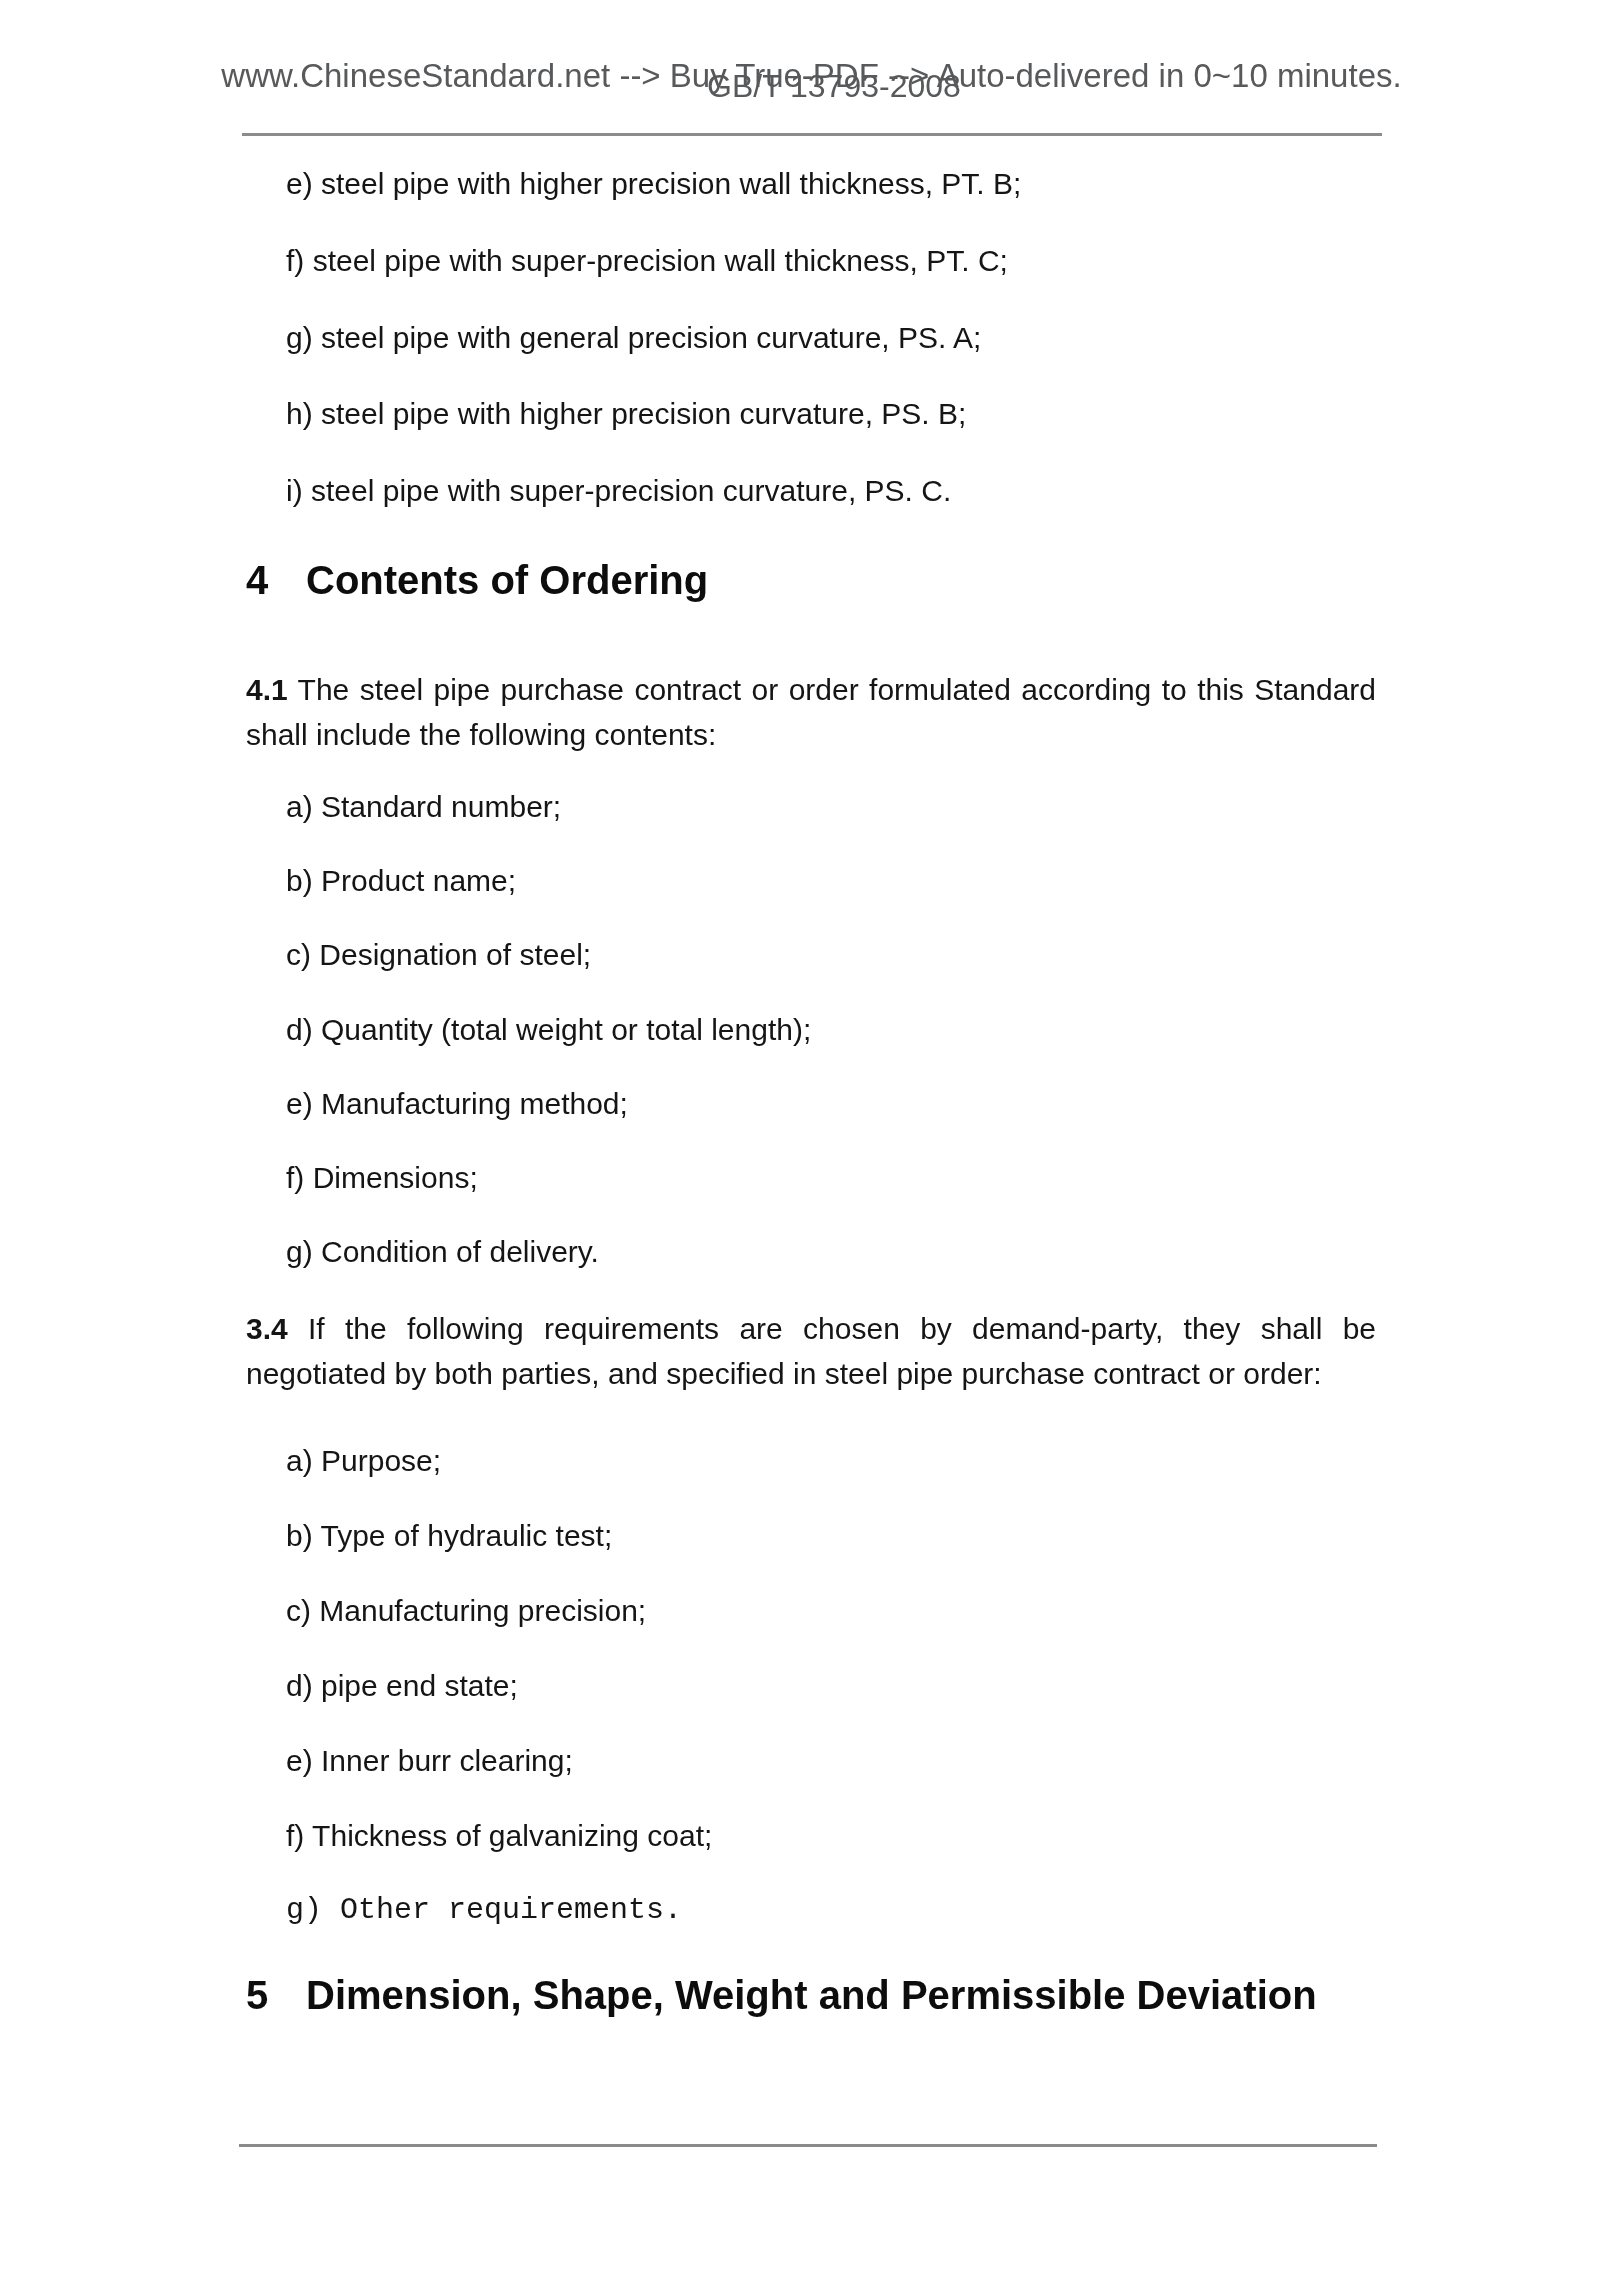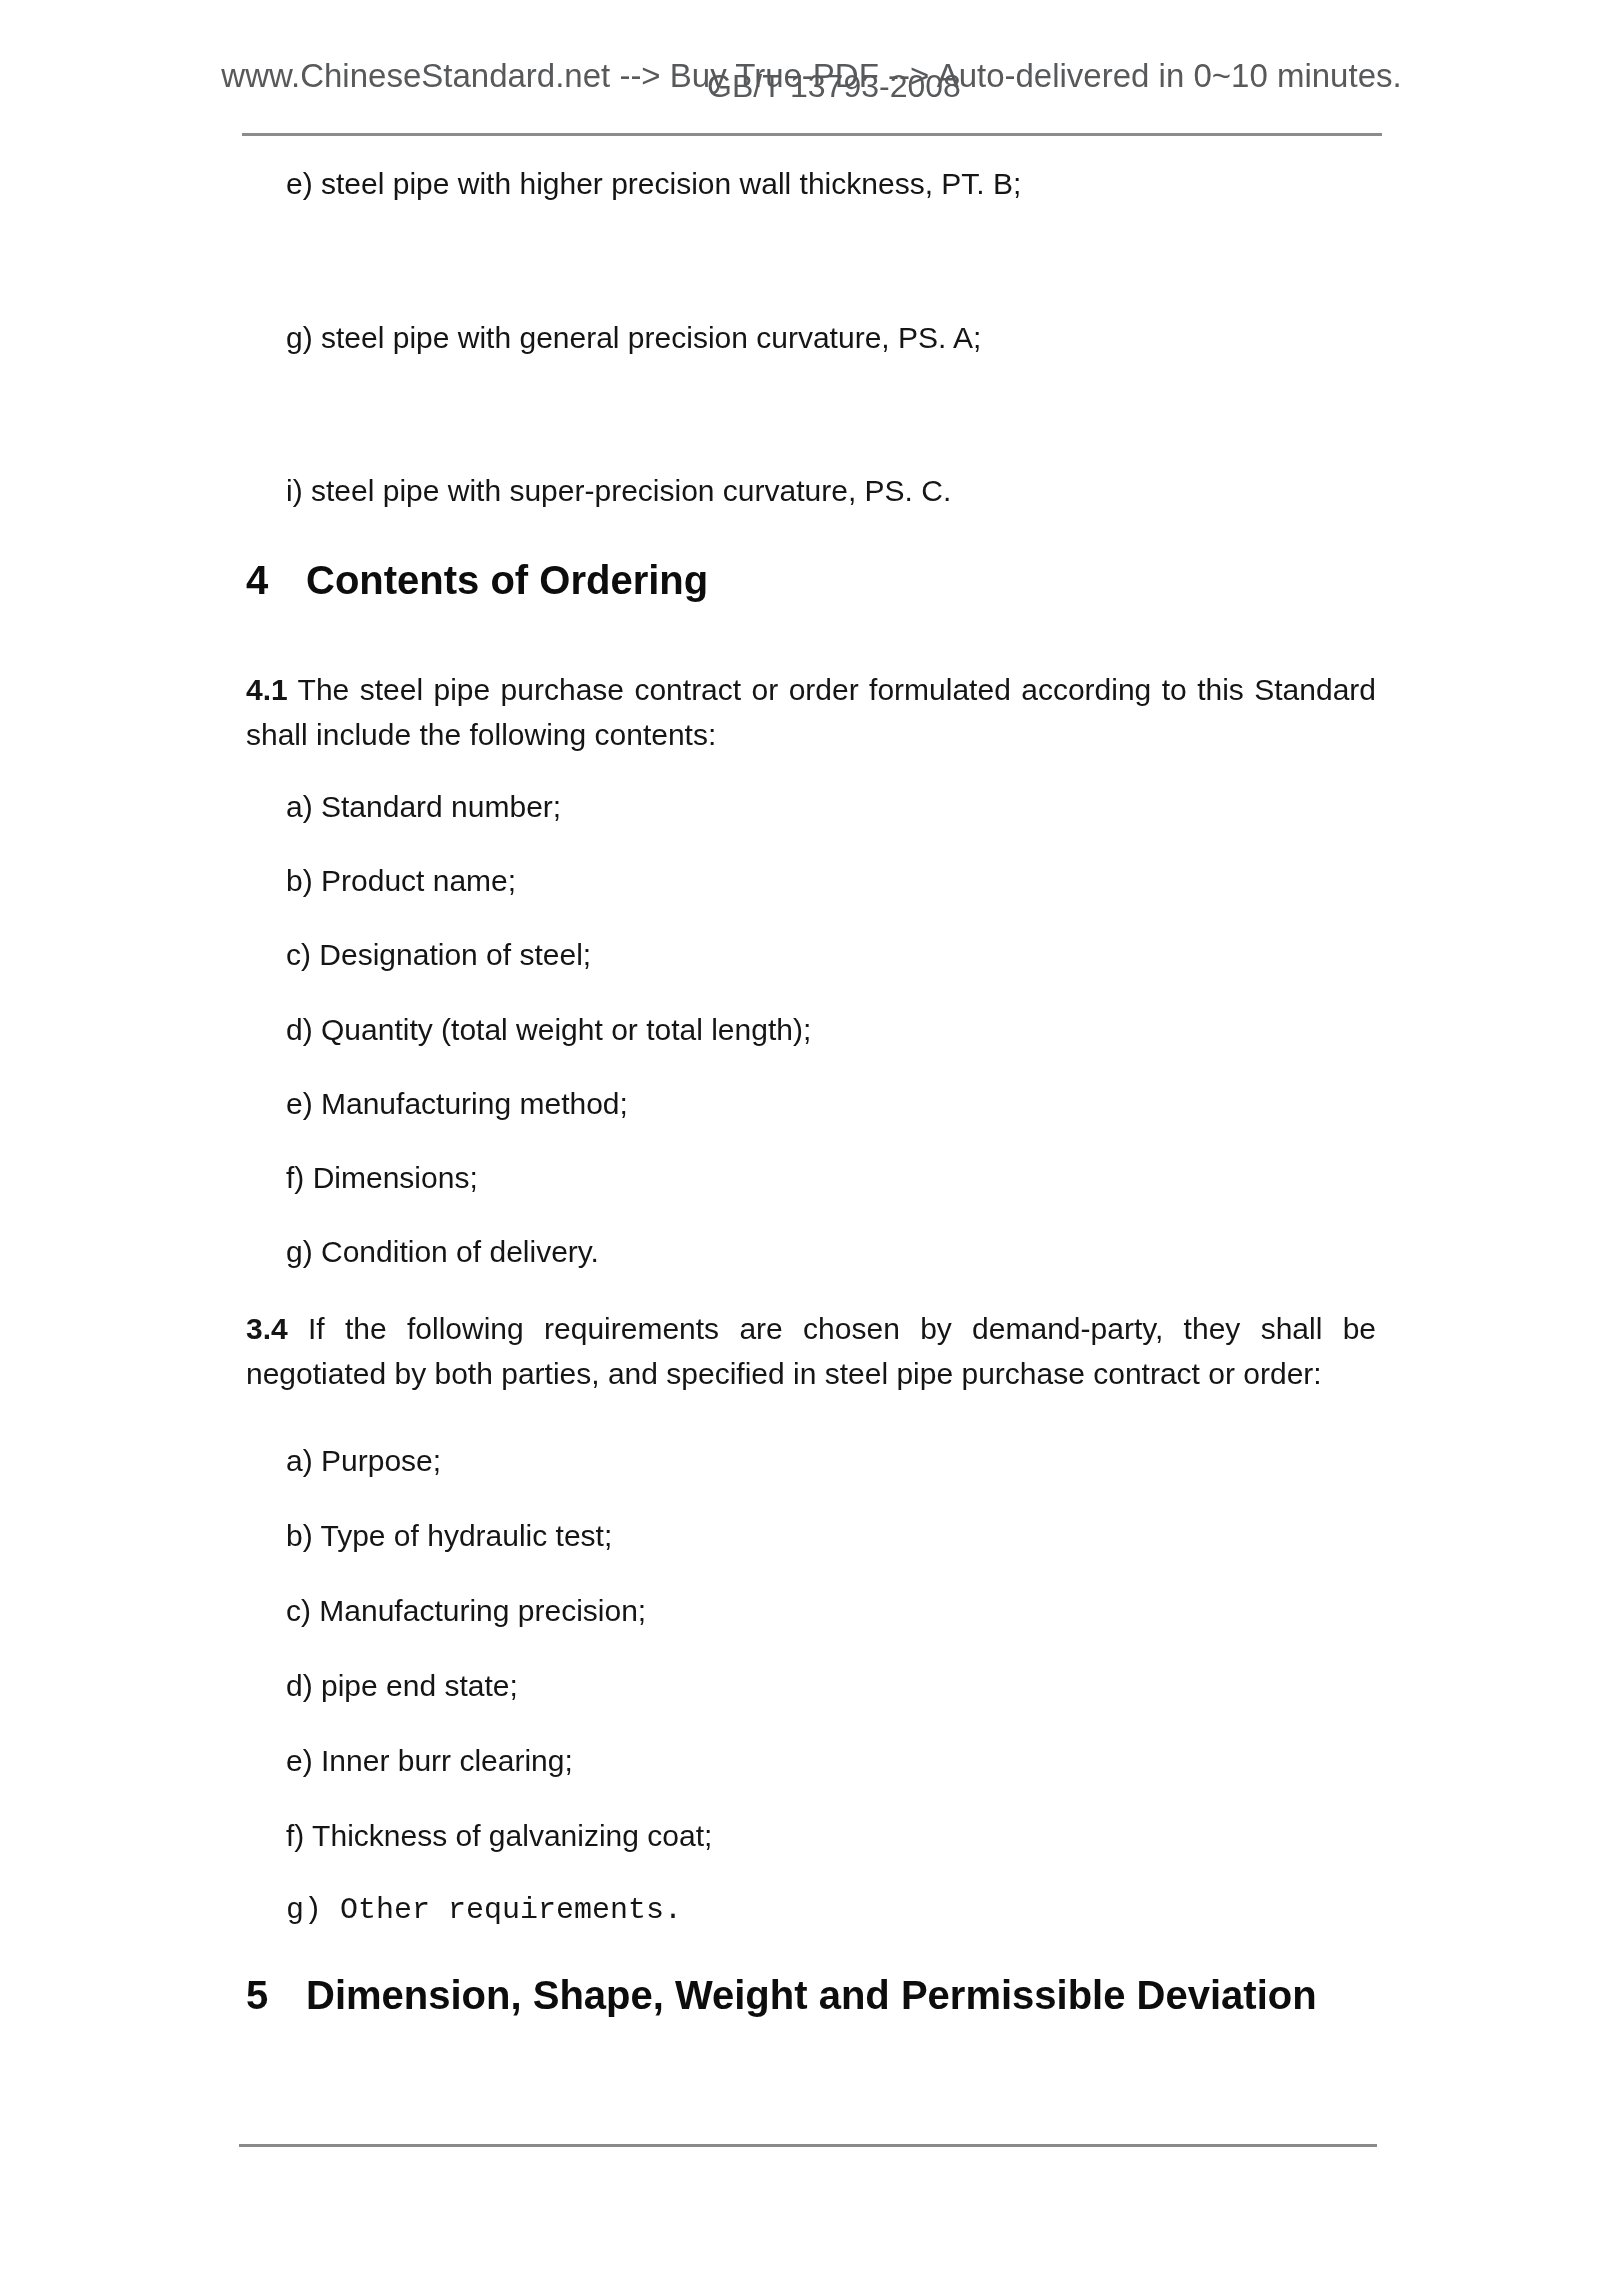--- a/index.html
+++ b/index.html
@@ -92,21 +92,23 @@
 </head>
 <body>
 
 <div class="page">
 
   <div class="hdr-marketing">www.ChineseStandard.net --&gt; Buy True-PDF --&gt; Auto-delivered in 0~10 minutes.</div>
   <div class="hdr-standard">GB/T 13793-2008</div>
   <div class="hdr-rule"></div>
 
   <div class="li li-e">e) steel pipe with higher precision wall thickness, PT. B;</div>
+  <div class="li li-f">f) steel pipe with super-precision wall thickness, PT. C;</div>
   <div class="li li-g">g) steel pipe with general precision curvature, PS. A;</div>
+  <div class="li li-h">h) steel pipe with higher precision curvature, PS. B;</div>
   <div class="li li-i">i) steel pipe with super-precision curvature, PS. C.</div>
 
   <div class="heading h4">
     <span class="hnum">4</span>
     <span>Contents of Ordering</span>
   </div>
 
   <div class="para p41">
     <span class="plabel">4.1</span>
     <span> </span>

